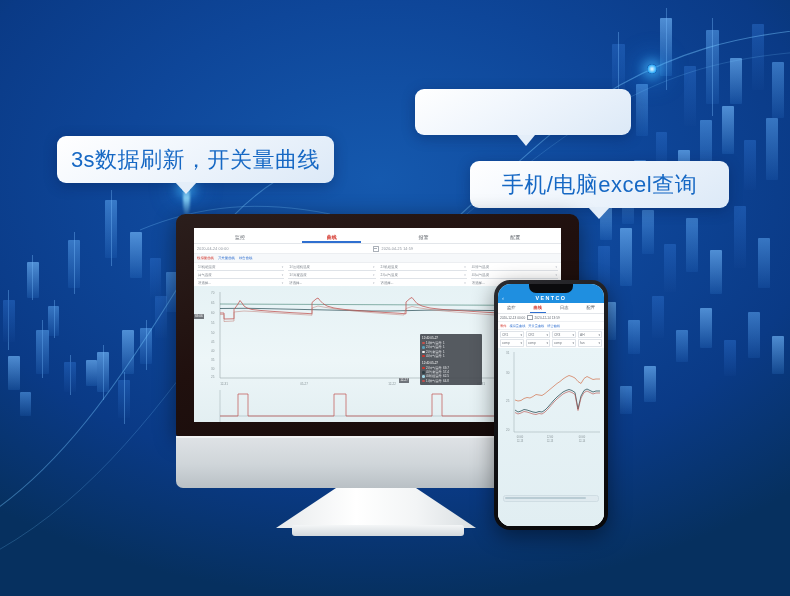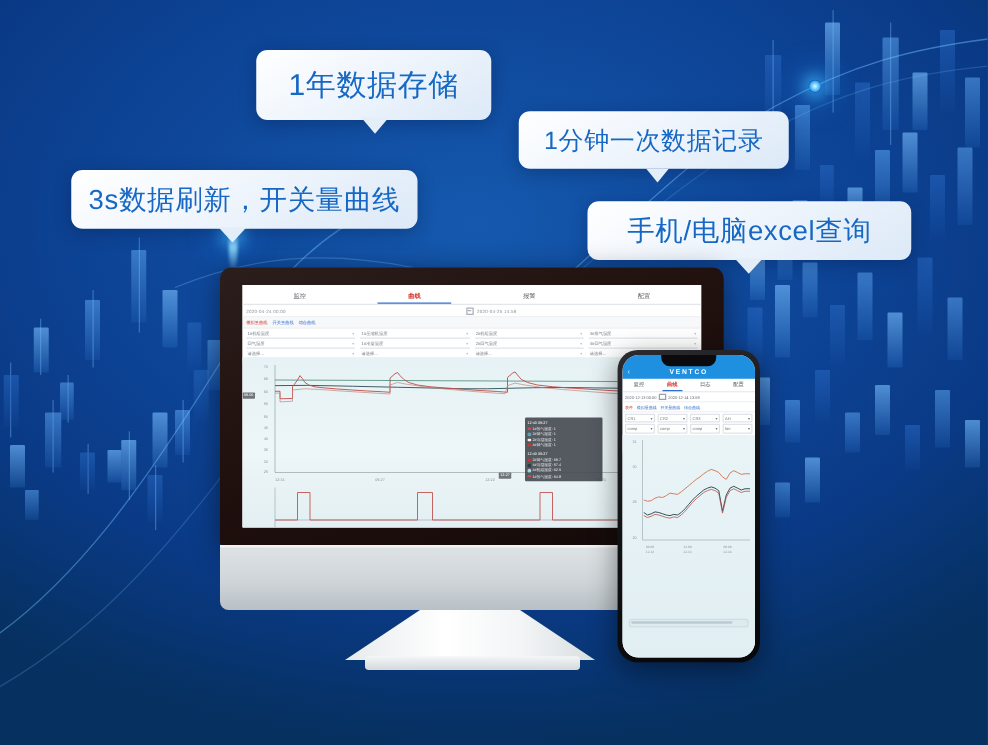--- a/index.html
+++ b/index.html
@@ -298,26 +298,21 @@
     <path d="M -20 560 C 80 510 150 420 215 330 C 255 272 285 232 325 214" stroke="rgba(120,200,255,.22)" stroke-width="1" fill="none"></path>
     <path d="M 460 215 C 510 170 560 120 620 85 C 680 52 730 38 800 30" stroke="rgba(120,200,255,.45)" stroke-width="1.1" fill="none"></path>
     <path d="M 430 245 C 490 195 545 145 610 108 C 672 73 726 58 800 52" stroke="rgba(120,200,255,.2)" stroke-width="1" fill="none"></path>
     <path d="M 140 230 C 200 205 260 200 330 214" stroke="rgba(120,200,255,.3)" stroke-width="1" fill="none"></path>
   </svg>
 
   <div class="glowdot" style="left:181px;top:183px;"></div>
   <div class="glowbeam" style="left:183px;top:178px;height:40px;"></div>
   <div class="glowdot" style="left:647px;top:64px;"></div>
 
-  <div class="bubble" id="b-store">
-    <span>1年数据存储</span>
-    <span class="tail"></span>
-  </div>
   <div class="bubble" id="b-record">
-    <span>1分钟一次数据记录</span>
     <span class="tail"></span>
   </div>
   <div class="bubble" id="b-refresh">
     <span>3s数据刷新，开关量曲线</span>
     <span class="tail"></span>
   </div>
   <div class="bubble" id="b-excel">
     <span>手机/电脑excel查询</span>
     <span class="tail"></span>
   </div>

